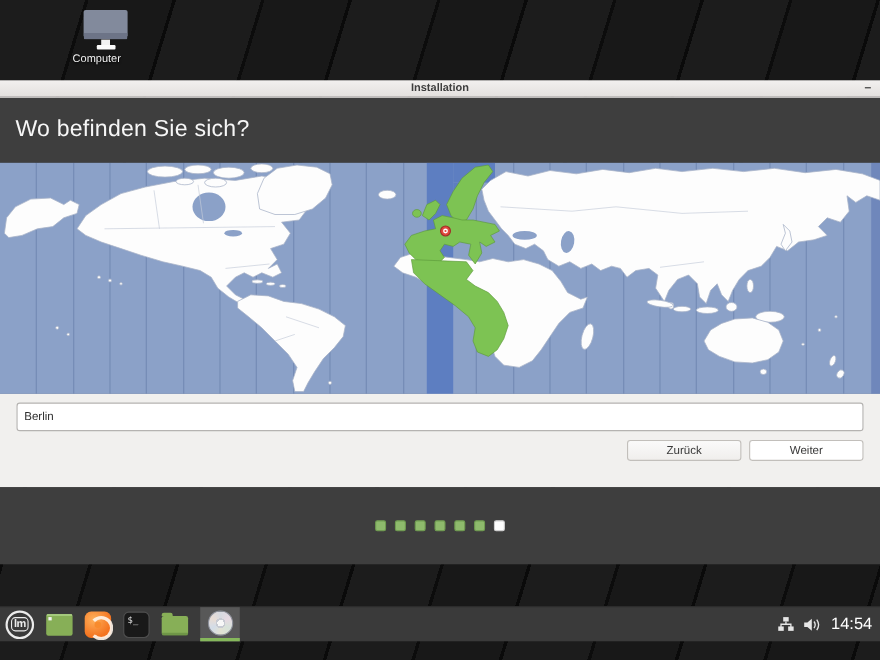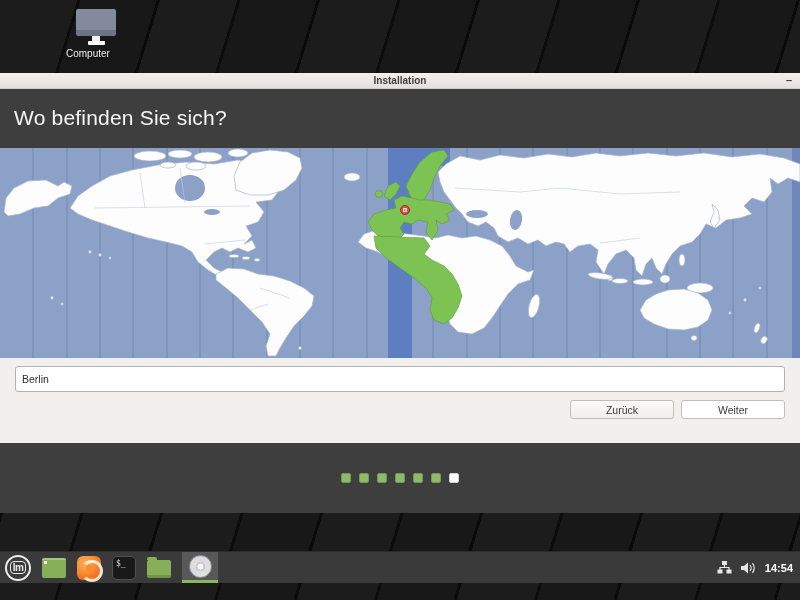--- a/index.html
+++ b/index.html
@@ -68,21 +68,21 @@
                  border-bottom:3px solid #6f9647; position:relative; margin-top:3px; }
   .folder-icon::before { content:""; position:absolute; left:0; top:-3px; width:10px; height:3px;
                  background:#87af57; border-radius:2px 2px 0 0; }
   .active-task { width:36px; height:31px; margin-left:11px; background:#585858;
                  border-bottom:3px solid #86b85c; display:flex; align-items:center; justify-content:center; }
   .cd-icon { width:23px; height:23px; border-radius:50%; border:1px solid #8d919b;
              background:
                radial-gradient(circle at 50% 50%, #f7f7f7 0 3px, #c7cad2 3px 4.5px, rgba(0,0,0,0) 4.5px),
                conic-gradient(#d6d9e0,#e6d9e2,#d7e2da,#e2e2d3,#d3dce8,#e8dcd4,#d6d9e0); }
   .tb-right { margin-left:auto; display:flex; align-items:center; gap:9px; padding-right:7px; }
-  .tray-clock { font-size:11px; font-weight:700; color:#fff; }
+  .tray-clock { font-size:15px; font-weight:400; color:#fff; }
 </style>
 </head>
 <body>
 
 <div id="screen">
 
   <div class="computer-icon">
     <div class="monitor"></div>
     <div class="monitor-stand"></div>
     <div class="monitor-base"></div>

